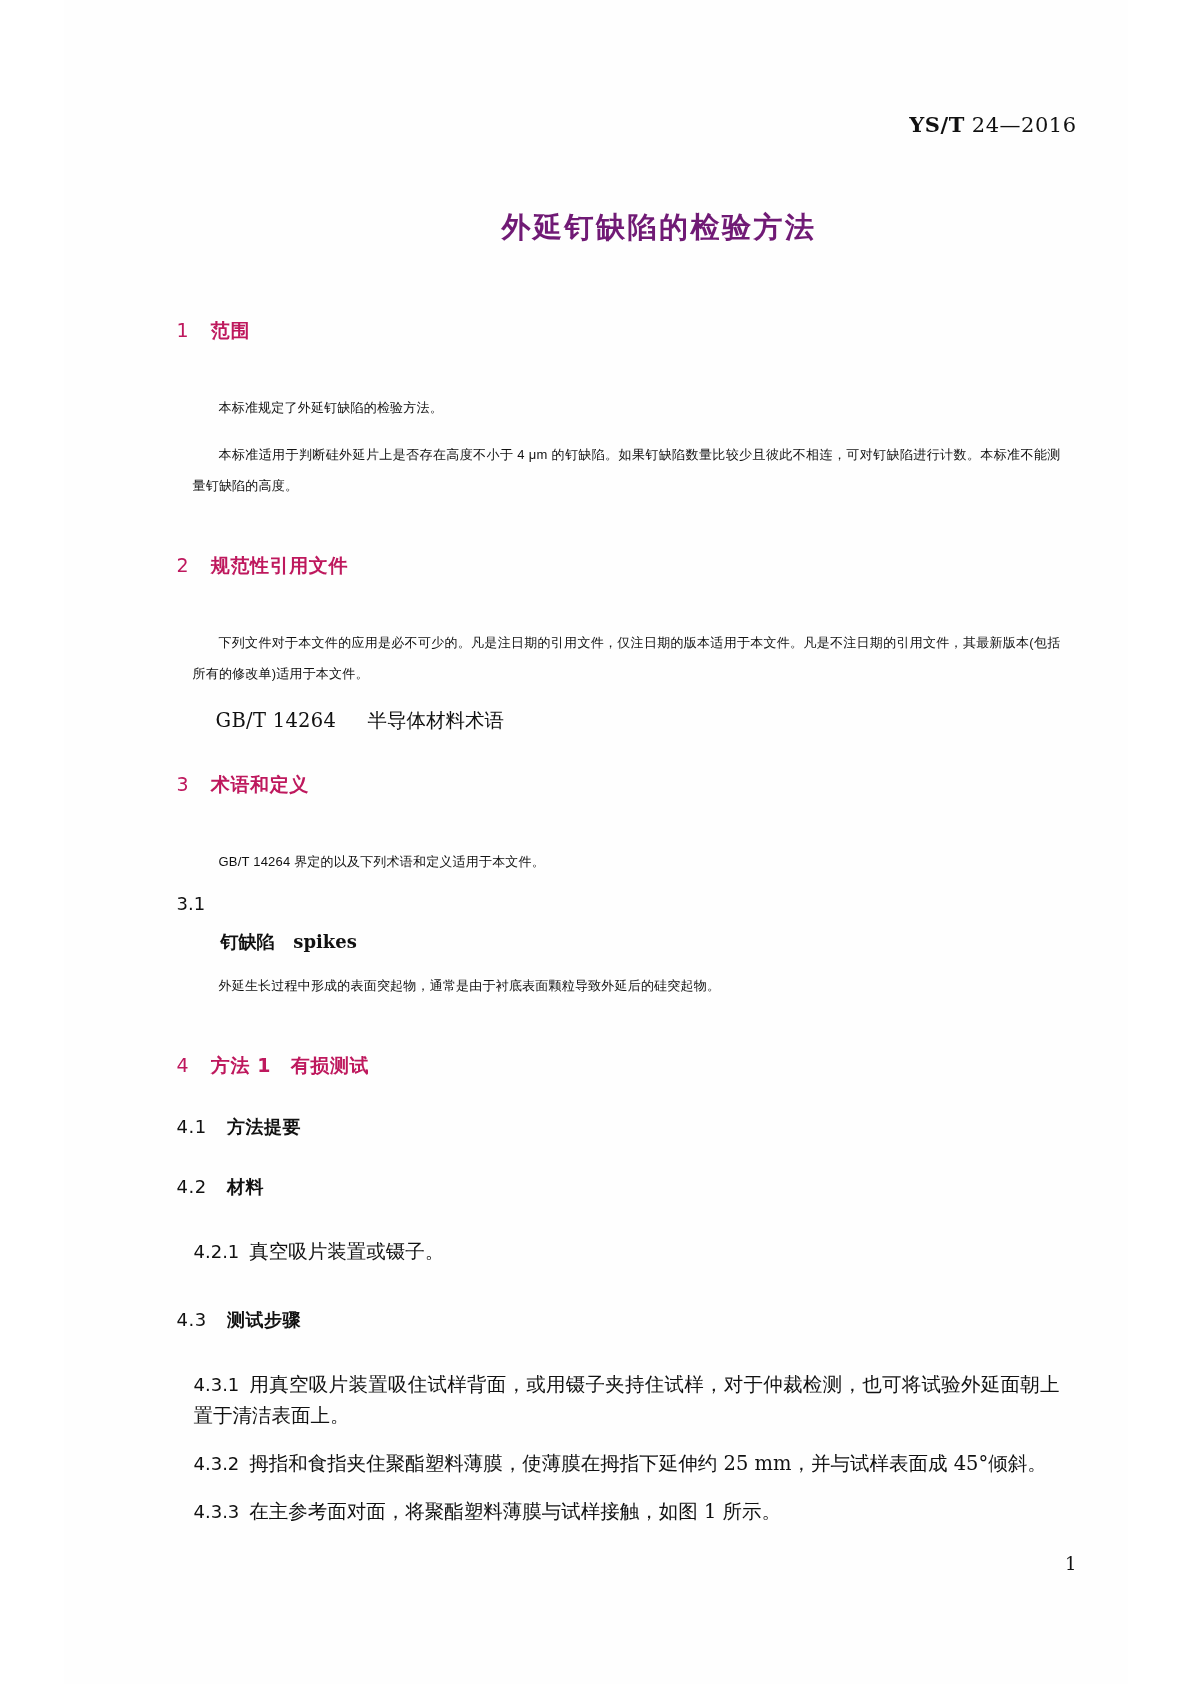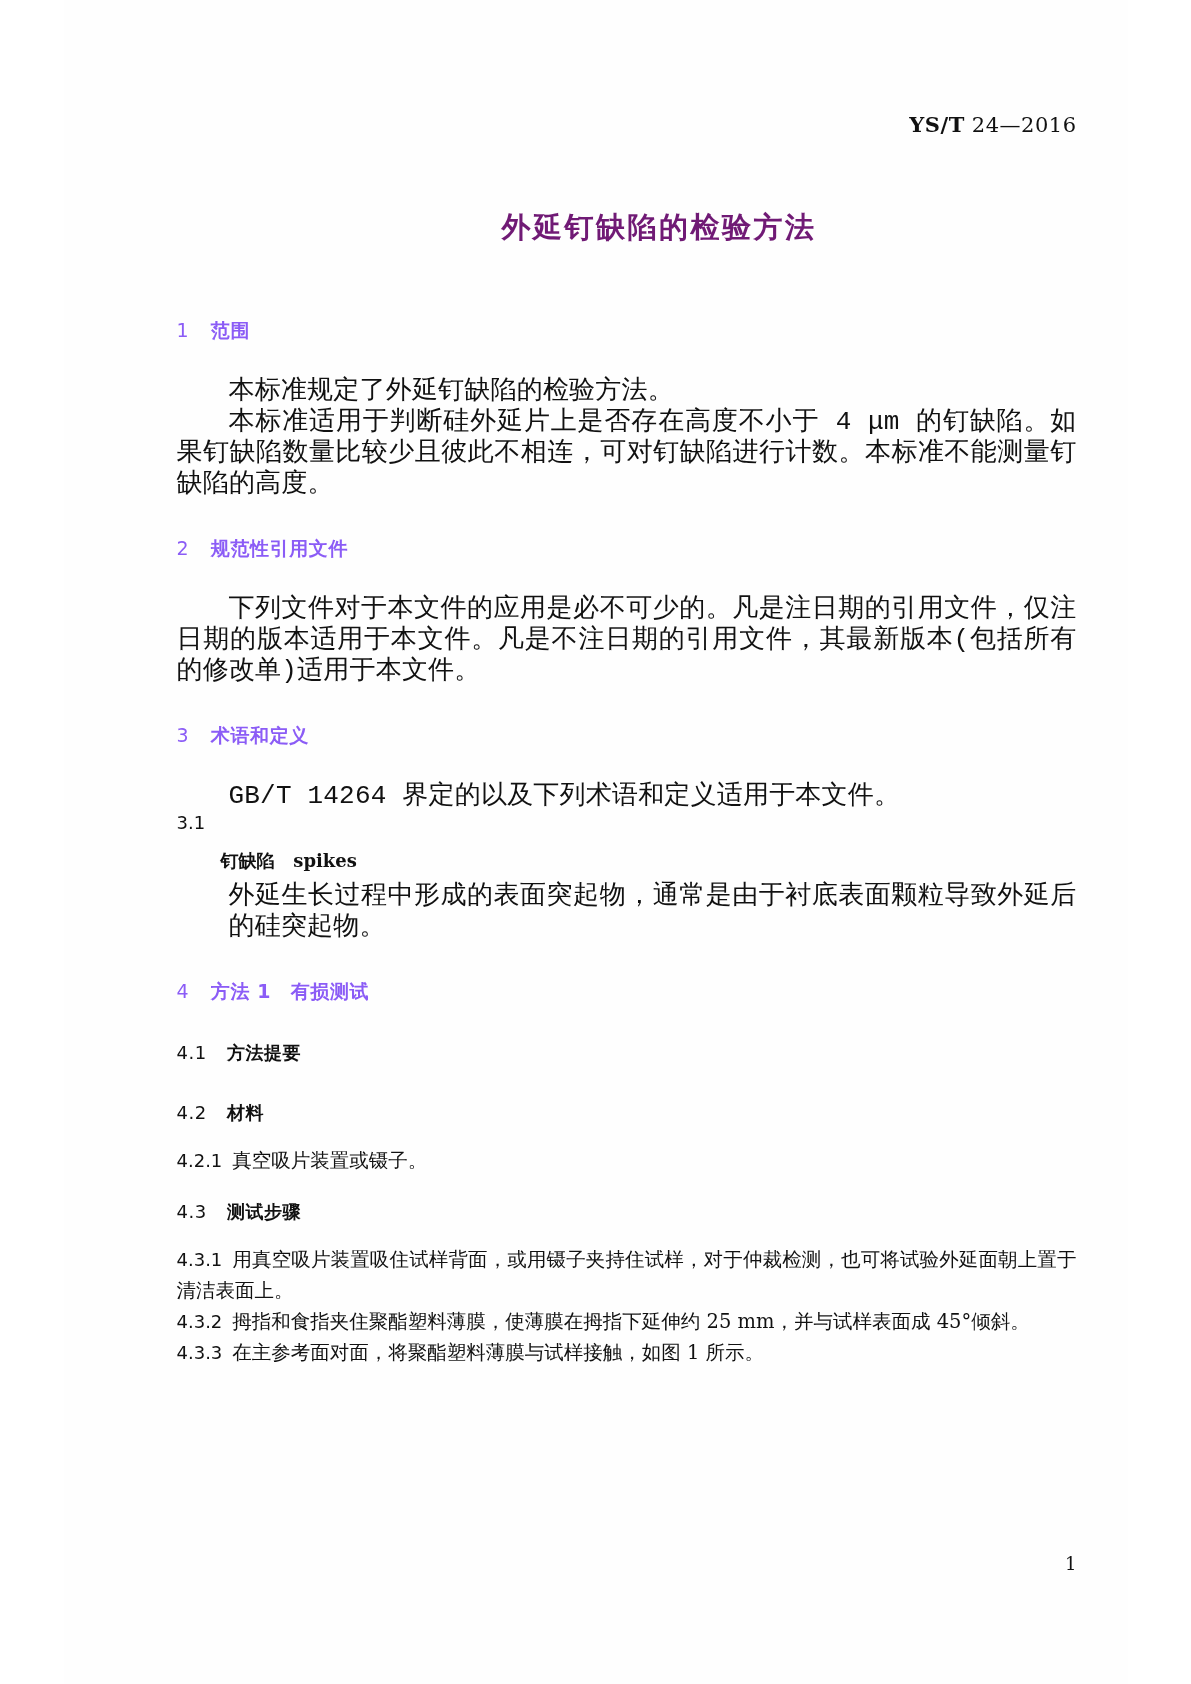--- a/index.html
+++ b/index.html
@@ -63,21 +63,21 @@
     letter-spacing: 2.5px;
     color: #701a75;
   }
 
   
   .h1 {
     font-family: "DejaVu Sans", "Liberation Sans", sans-serif;
     font-size: 19px;
     font-weight: bold;
     letter-spacing: 0.6px;
-    color: #8b5cf6;
+    color: #be185d;
     margin: 0;
     white-space: pre;
   }
   .h1 .num {
     font-weight: normal;
     font-family: "DejaVu Sans", "Liberation Sans", sans-serif;
   }
   .h2 {
     font-family: "DejaVu Sans", "Liberation Sans", sans-serif;
     font-size: 18px;
@@ -103,37 +103,37 @@
     margin: 8px;
     white-space: pre;
   }
   .term-name .en {
     font-family: "DejaVu Serif", "Liberation Serif", serif;
     font-weight: bold;
   }
 
   
   p.body {
-    font-family: Liberation Mono, monospace;
-    font-size: 26px;
+    font-family: Liberation Sans, sans-serif;
+    font-size: 13px;
     line-height: 31px;
     color: #111;
-    margin: 0;
+    margin: 16px;
     text-align: justify;
     text-justify: inter-ideograph;
     letter-spacing: 0.2px;
   }
   p.indent { text-indent: 2em; }
 
   .clause {
     font-family: "DejaVu Serif", "Liberation Serif", serif;
     font-size: 19.5px;
     line-height: 31px;
     color: #111;
-    margin: 0;
+    margin: 17px;
     text-align: justify;
   }
   .clause .cnum {
     font-family: "DejaVu Sans", "Liberation Sans", sans-serif;
     font-size: 18px;
   }
   .clause .ctext { margin-left: 10px; }
 
   .ref-line {
     font-family: "DejaVu Serif", "Liberation Serif", serif;
@@ -181,20 +181,21 @@
     <div class="h1"><span class="num">1</span>   <span>范围</span></div>
     <div class="sp-32"></div>
     <p class="body indent">本标准规定了外延钉缺陷的检验方法。</p>
     <p class="body indent">本标准适用于判断硅外延片上是否存在高度不小于 4 μm 的钉缺陷。如果钉缺陷数量比较少且彼此不相连，可对钉缺陷进行计数。本标准不能测量钉缺陷的高度。</p>
 
     <div class="sp-36"></div>
 
     <div class="h1"><span class="num">2</span>   <span>规范性引用文件</span></div>
     <div class="sp-32"></div>
     <p class="body indent">下列文件对于本文件的应用是必不可少的。凡是注日期的引用文件，仅注日期的版本适用于本文件。凡是不注日期的引用文件，其最新版本(包括所有的修改单)适用于本文件。</p>
+    <p class="ref-line"><span class="code">GB/T 14264</span><span class="sep"></span><span>半导体材料术语</span></p>
 
     <div class="sp-36"></div>
 
     <div class="h1"><span class="num">3</span>   <span>术语和定义</span></div>
     <div class="sp-32"></div>
     <p class="body indent">GB/T 14264 界定的以及下列术语和定义适用于本文件。</p>
     <div class="h3-plain">3.1</div>
     <div class="sp-8"></div>
     <div class="term-name" style="padding-left:2em;"><span>钉缺陷</span>   <span class="en">spikes</span></div>
     <p class="body" style="padding-left:2em;">外延生长过程中形成的表面突起物，通常是由于衬底表面颗粒导致外延后的硅突起物。</p>

